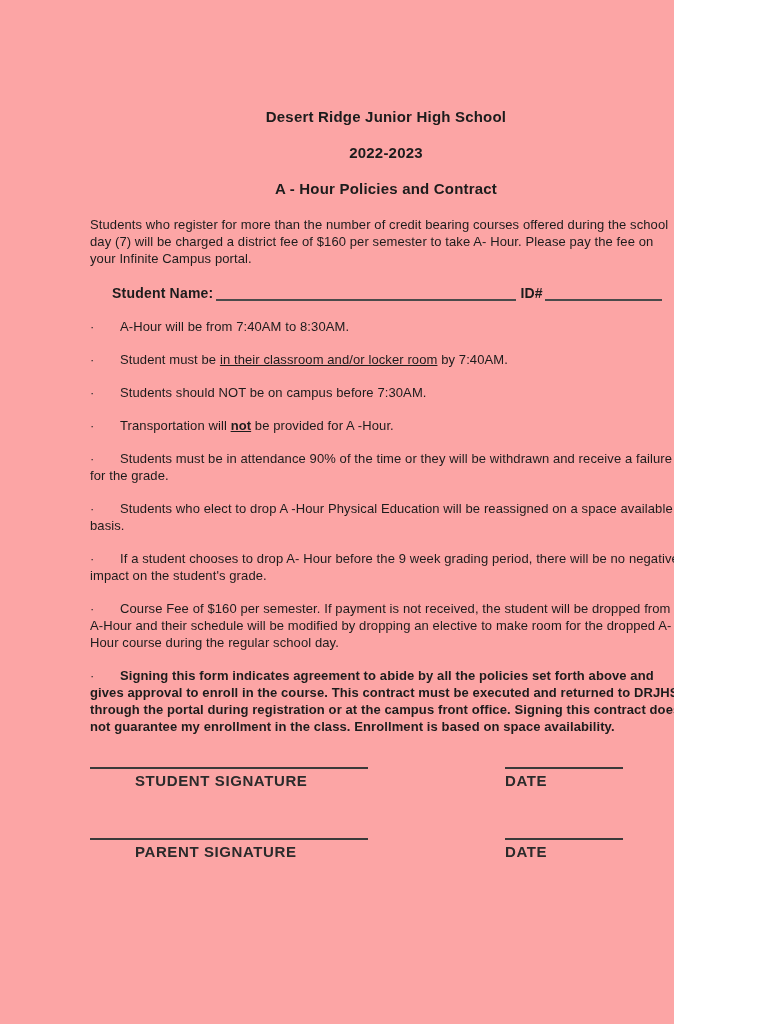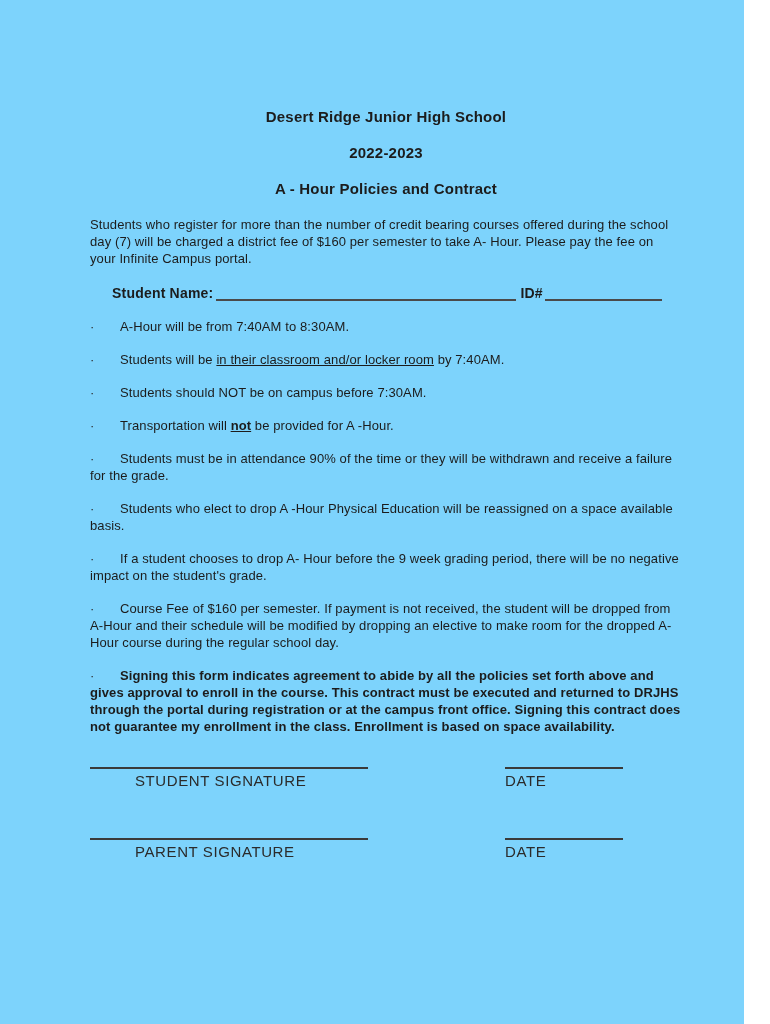--- a/index.html
+++ b/index.html
@@ -1,17 +1,17 @@
 <!DOCTYPE html>
 <html><head>
 <meta charset="utf-8">
 <style>
   html, body { margin: 0; padding: 0; background: #ffffff; }
   .page {
-    width: 744px; height: 1024px; position: relative; background: #7dd3fc;
+    width: 674px; height: 1024px; position: relative; background: #fca5a5;
     font-family: "Liberation Sans", "DejaVu Sans", sans-serif;
     color: #1c1c1c; overflow: hidden;
   }
   .content {
     position: absolute; left: 90px; top: 108px; width: 592px;
     font-size: 13px; line-height: 17px; letter-spacing: 0.1px;
   }
   .heading {
     font-weight: 700; font-size: 15px; line-height: 17px;
     text-align: center; margin: 0 0 19px 0; letter-spacing: 0.2px;
@@ -35,21 +35,21 @@
   .bu { font-weight: 700; text-decoration: underline; }
   .bold { font-weight: 700; }
   .signing { margin: 0; }
   .sig-section { margin-top: 32px; }
   .sig-row { display: flex; }
   .sig-row-2 { margin-top: 47px; }
   .sig-col-main { width: 278px; border-top: 2px solid #3a3a3a; }
   .sig-col-date { width: 118px; border-top: 2px solid #3a3a3a; margin-left: 137px; }
   .sig-label {
     font-size: 15px; line-height: 20px; padding-top: 2px;
-    color: #2b2b2b; letter-spacing: 0.6px;
+    color: #2b2b2b; letter-spacing: 0.6px; font-weight: bold;
   }
   .sig-col-main .sig-label { padding-left: 45px; }
   .sig-col-date .sig-label { text-align: left; padding-right: 6px; }
 </style>
 </head>
 <body>
 
 <div class="page">
   <div class="content">
 
@@ -59,21 +59,21 @@
 
     <p class="para">Students who register for more than the number of credit bearing courses offered during the school day (7) will be charged a district fee of $160 per semester to take A- Hour. Please pay the fee on your Infinite Campus portal.</p>
 
     <div class="name-row">
       <span>Student Name:</span><span class="fill fill-name"></span><span>ID#</span><span class="fill fill-id"></span>
     </div>
 
 
     <p class="bullet-p"><span class="bullet-dot">·</span><span>A-Hour will be from 7:40AM to 8:30AM.</span></p>
 
-    <p class="bullet-p"><span class="bullet-dot">·</span><span>Students will be </span><span class="u">in their classroom and/or locker room</span><span> by 7:40AM.</span></p>
+    <p class="bullet-p"><span class="bullet-dot">·</span><span>Student must be </span><span class="u">in their classroom and/or locker room</span><span> by 7:40AM.</span></p>
 
     <p class="bullet-p"><span class="bullet-dot">·</span><span>Students should NOT be on campus before 7:30AM.</span></p>
 
     <p class="bullet-p"><span class="bullet-dot">·</span><span>Transportation will </span><span class="bu">not</span><span> be provided for A -Hour.</span></p>
 
     <p class="bullet-p"><span class="bullet-dot">·</span><span>Students must be in attendance 90% of the time or they will be withdrawn and receive a failure for the grade.</span></p>
 
     <p class="bullet-p"><span class="bullet-dot">·</span><span>Students who elect to drop A -Hour Physical Education will be reassigned on a space available basis.</span></p>
 
     <p class="bullet-p"><span class="bullet-dot">·</span><span>If a student chooses to drop A- Hour before the 9 week grading period, there will be no negative impact on the student's grade.</span></p>

